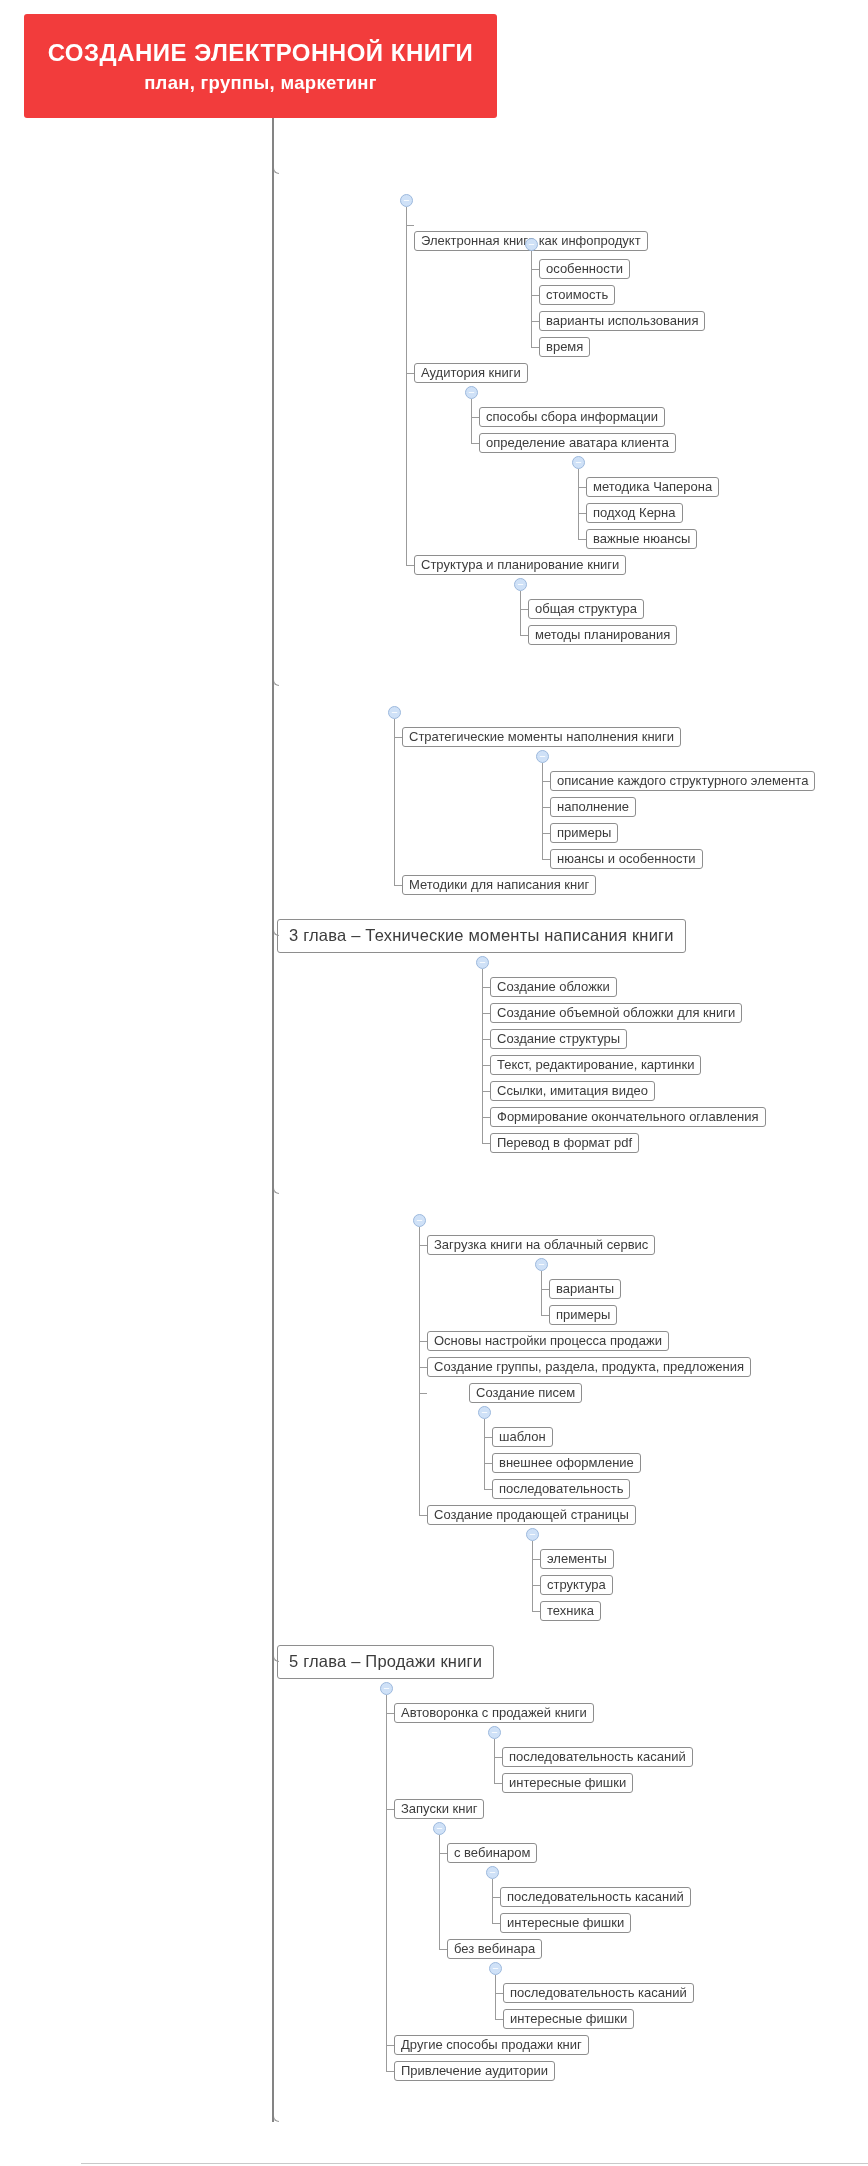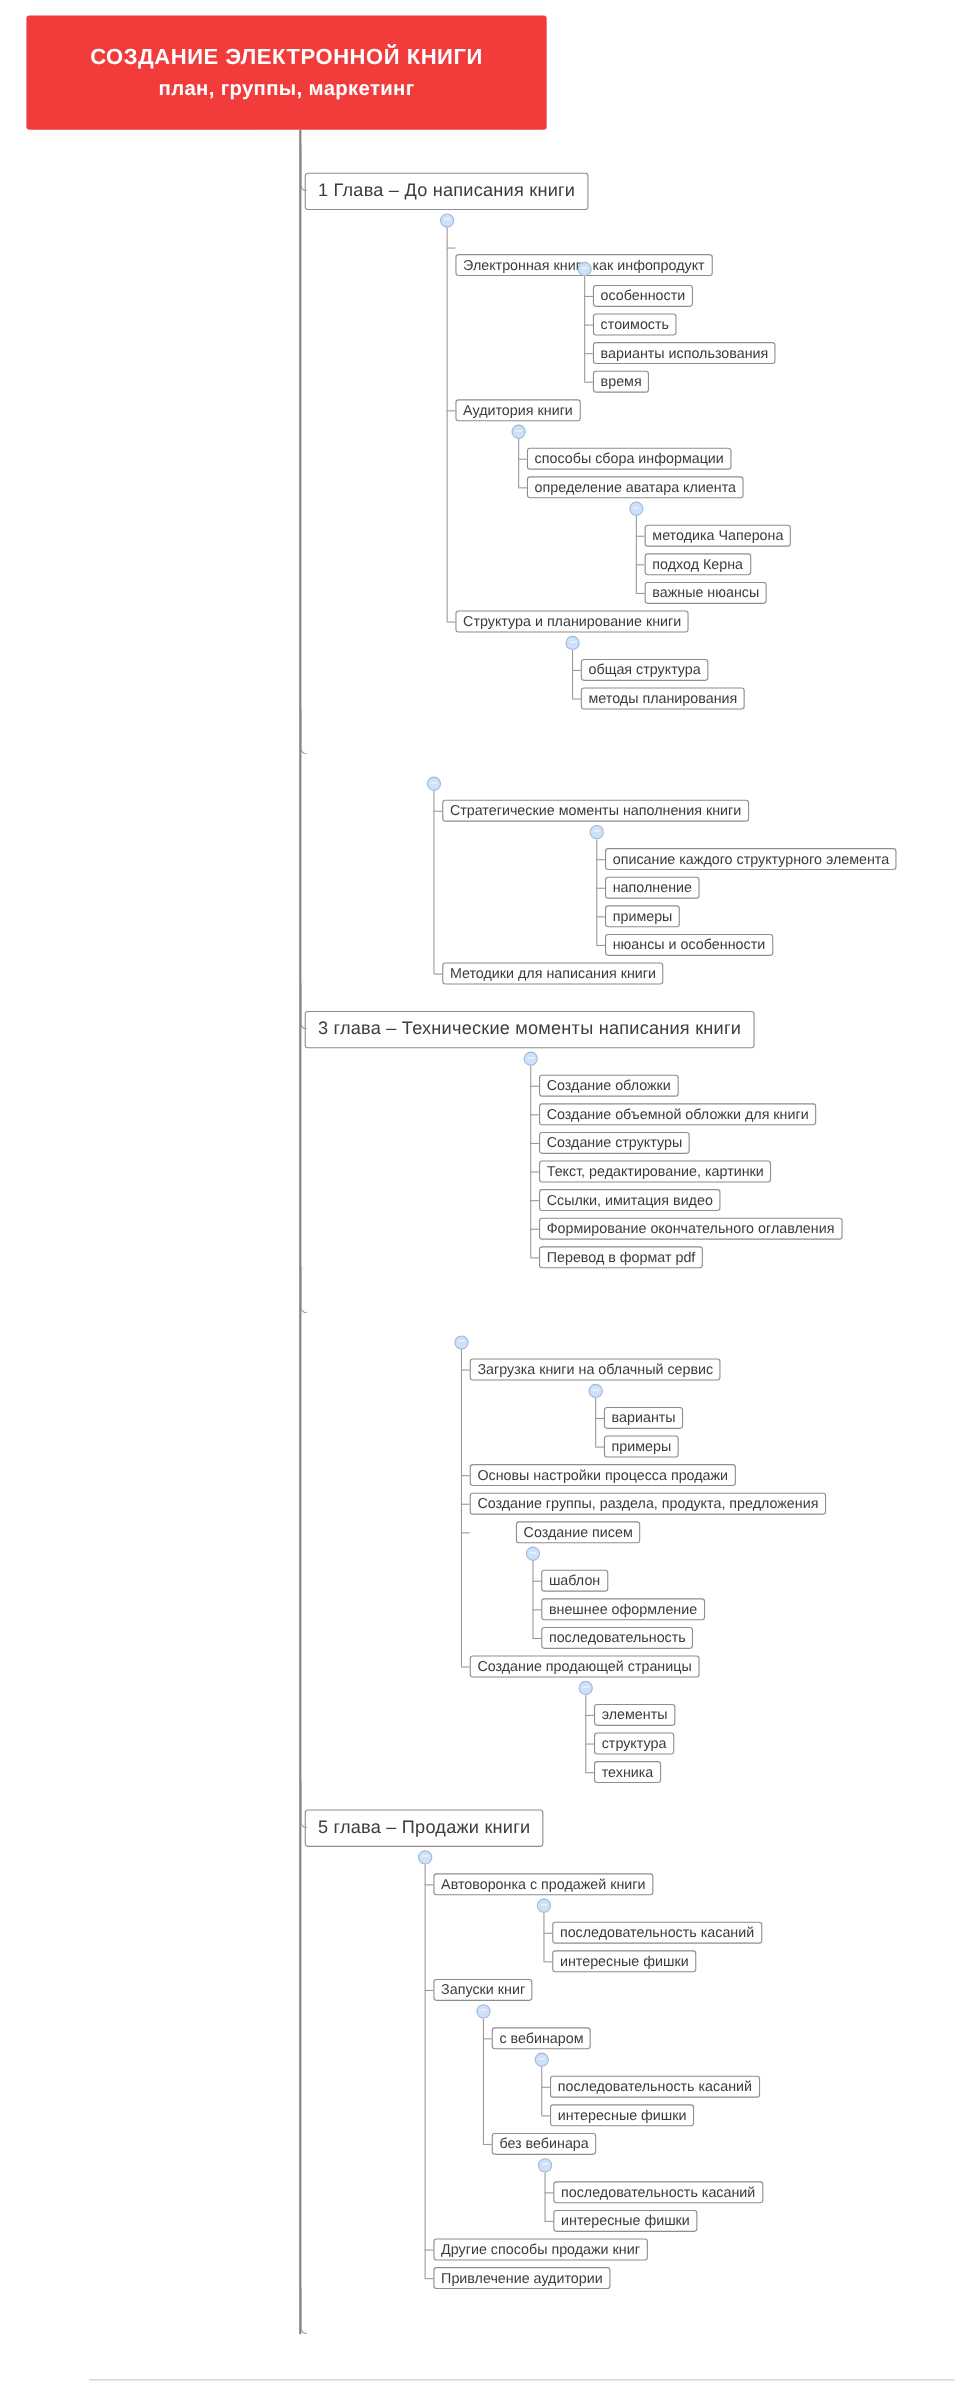--- a/index.html
+++ b/index.html
@@ -37,21 +37,21 @@
   .root-box {
     position: absolute;
     left: 24px; top: 14px;
     width: 473px; height: 104px;
     border-radius: 3px;
     color: #ffffff;
     display: flex; flex-direction: column;
     align-items: center; justify-content: center;
     gap: 5px;
   }
-  .root-box .l1 { font-size: 20px; font-weight: bold; letter-spacing: 0.5px; }
+  .root-box .l1 { font-size: 24px; font-weight: bold; letter-spacing: 0.5px; }
   .root-box .l2 { font-size: 18.5px; font-weight: bold; letter-spacing: 0.3px; }
   .lineseg { position: absolute; background: #9b9b9b; }
   .trunk-main { position: absolute; width: 2px; background: #848484; }
   .curve {
     position: absolute;
     border-left: 1px solid #9b9b9b;
     border-bottom: 1px solid #9b9b9b;
     border-bottom-left-radius: 10px;
     box-sizing: border-box;
   }
@@ -75,21 +75,20 @@
 </style>
 </head>
 <body>
 
 <div id="canvas">
   <div class="root-box" style="background: rgb(242, 60, 60); color: rgb(255, 255, 255);">
     <span class="l1">СОЗДАНИЕ ЭЛЕКТРОННОЙ КНИГИ</span>
     <span class="l2">план, группы, маркетинг</span>
   </div>
   <div class="page-edge" style="left:81px; top:2163px; width:787px; height:1px;"></div>
-<div class="node chapter" style="left: 277px; top: 157px;"><span>1 Глава – До написания книги</span></div>
     <div class="circle" style="left: 400px; top: 194px;">
       <span>−</span>
     </div>
     <div class="lineseg" style="left: 406px; top: 207px; width: 1px; height: 358px;"></div>
     <div class="node small" style="left: 414px; top: 215px; margin-top: 16px;"><span>Электронная книга как инфопродукт</span></div>
     <div class="circle" style="left: 525px; top: 238px;">
       <span>−</span>
     </div>
     <div class="lineseg" style="left: 531px; top: 251px; width: 1px; height: 96px;"></div>
     <div class="node small" style="left: 539px; top: 259px;"><span>особенности</span></div>
@@ -143,21 +142,21 @@
     <div class="lineseg" style="left: 542px; top: 763px; width: 1px; height: 96px;"></div>
     <div class="node small" style="left: 550px; top: 771px;"><span>описание каждого структурного элемента</span></div>
     <div class="lineseg" style="left: 542px; top: 781px; width: 8px; height: 1px;"></div>
     <div class="node small" style="left: 550px; top: 797px;"><span>наполнение</span></div>
     <div class="lineseg" style="left: 542px; top: 807px; width: 8px; height: 1px;"></div>
     <div class="node small" style="left: 550px; top: 823px;"><span>примеры</span></div>
     <div class="lineseg" style="left: 542px; top: 833px; width: 8px; height: 1px;"></div>
     <div class="node small" style="left: 550px; top: 849px;"><span>нюансы и особенности</span></div>
     <div class="lineseg" style="left: 542px; top: 859px; width: 8px; height: 1px;"></div>
     <div class="lineseg" style="left: 394px; top: 737px; width: 8px; height: 1px;"></div>
-    <div class="node small" style="left: 402px; top: 875px;"><span>Методики для написания книги</span></div>
+    <div class="node small" style="left: 402px; top: 875px;"><span>Методики для написания книг</span></div>
     <div class="lineseg" style="left: 394px; top: 885px; width: 8px; height: 1px;"></div>
     <div class="curve" style="left: 273px; top: 644px; width: 6px; height: 42px;"></div>
     <div class="node chapter" style="left: 277px; top: 919px;"><span>3 глава – Технические моменты написания книги</span></div>
     <div class="circle" style="left: 476px; top: 956px;">
       <span>−</span>
     </div>
     <div class="lineseg" style="left: 482px; top: 969px; width: 1px; height: 174px;"></div>
     <div class="node small" style="left: 490px; top: 977px;"><span>Создание обложки</span></div>
     <div class="lineseg" style="left: 482px; top: 987px; width: 8px; height: 1px;"></div>
     <div class="node small" style="left: 490px; top: 1003px;"><span>Создание объемной обложки для книги</span></div>

